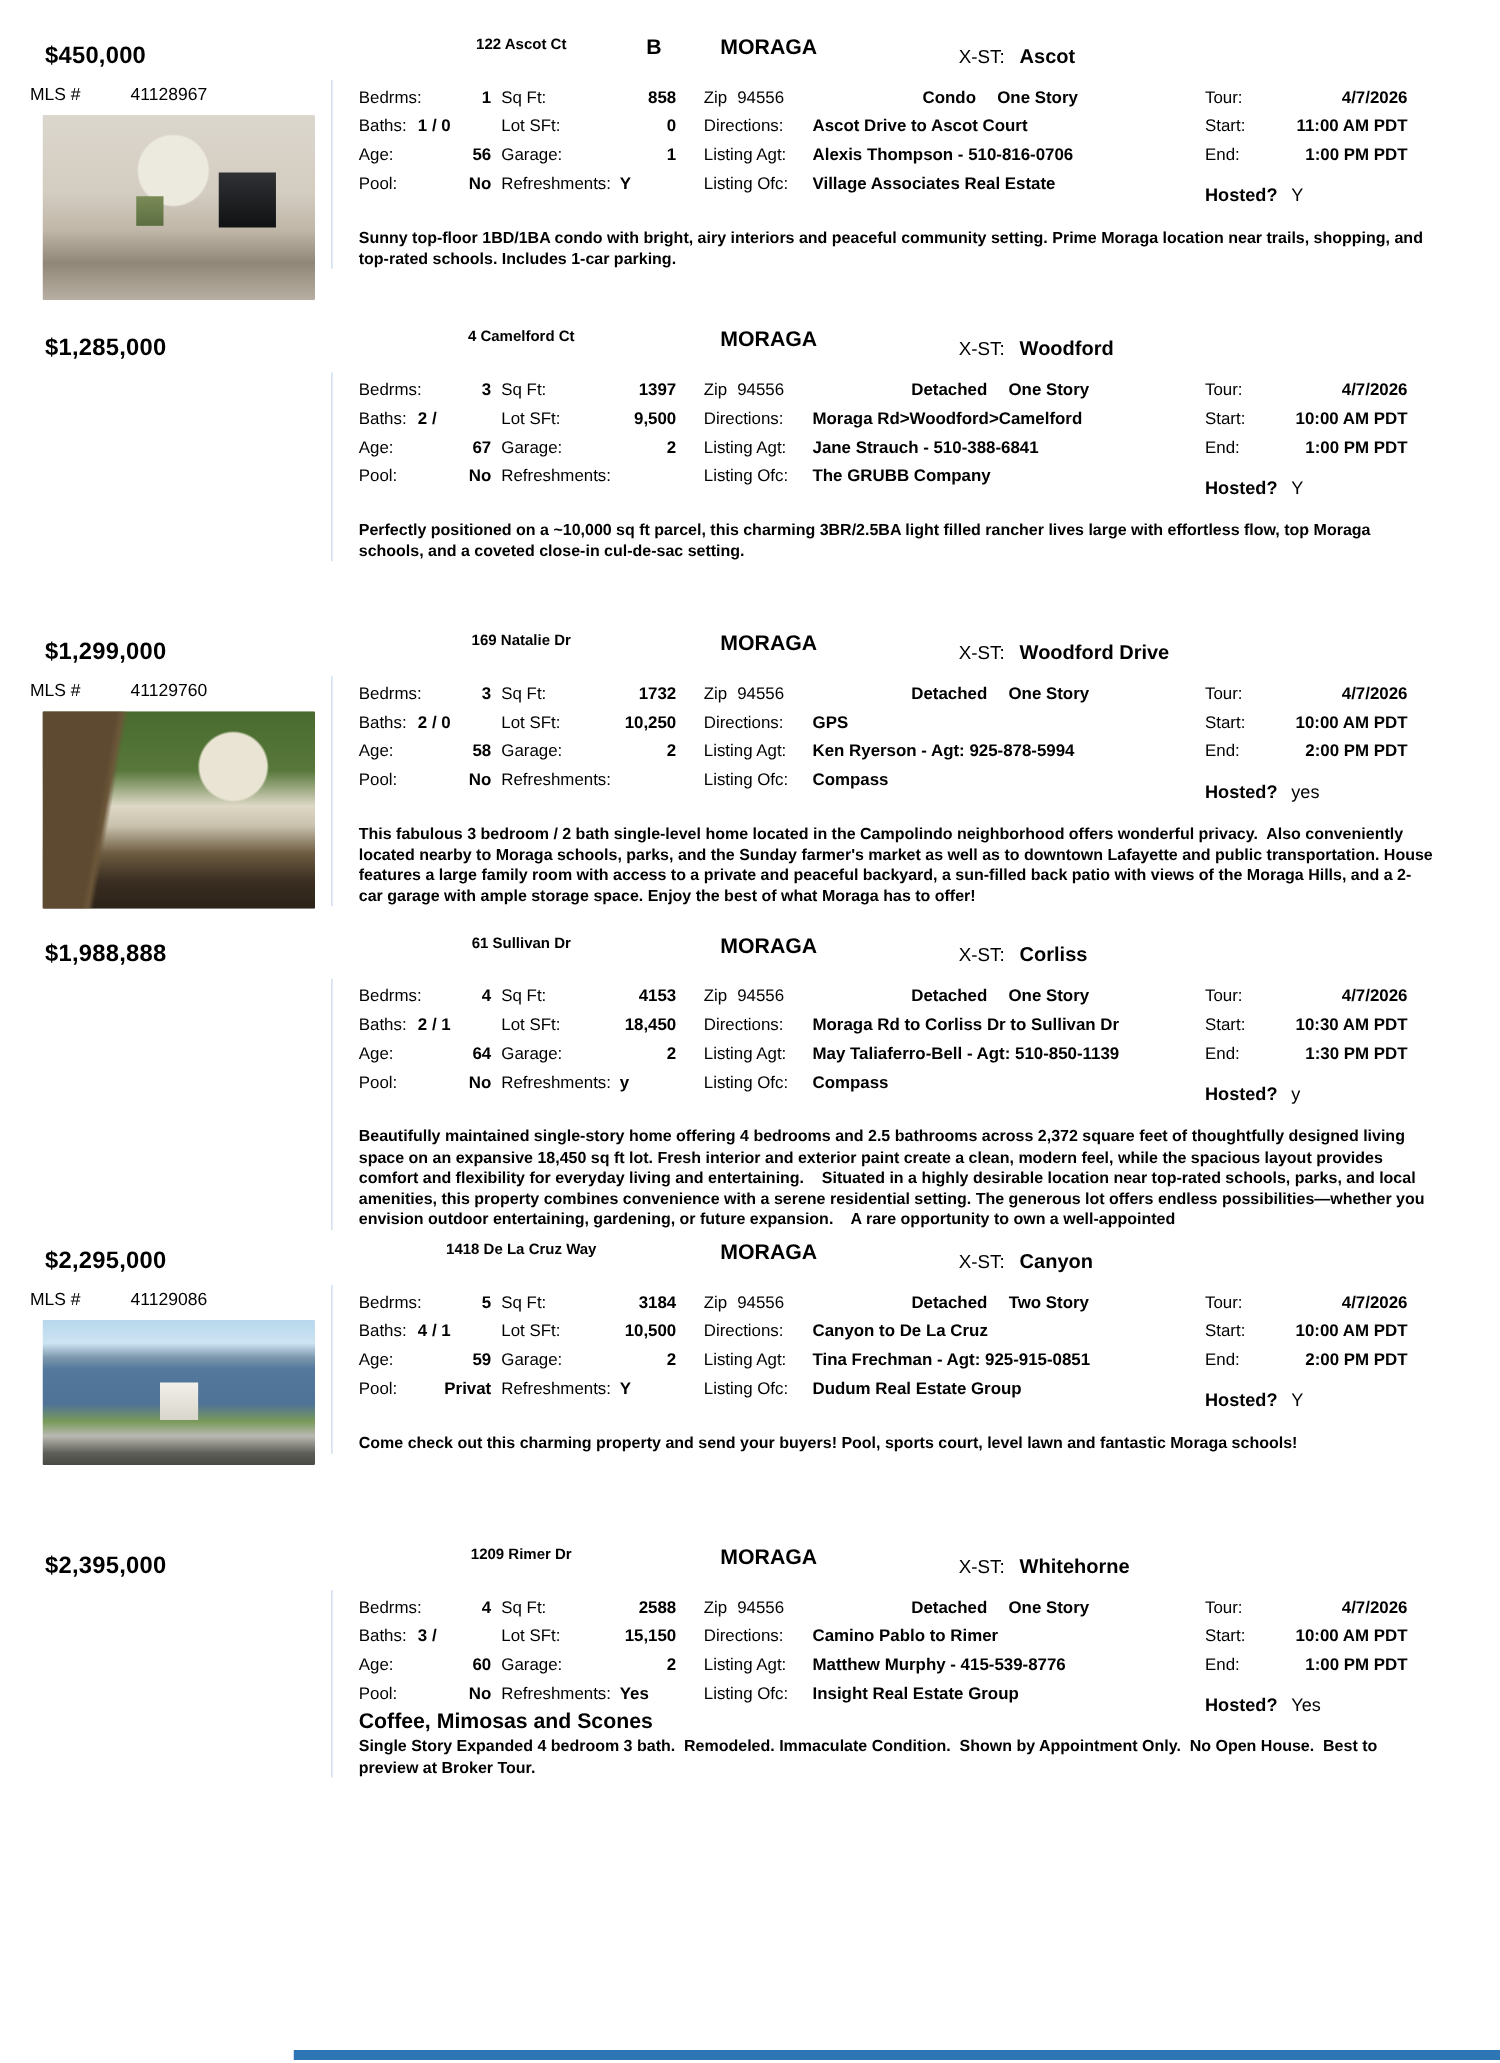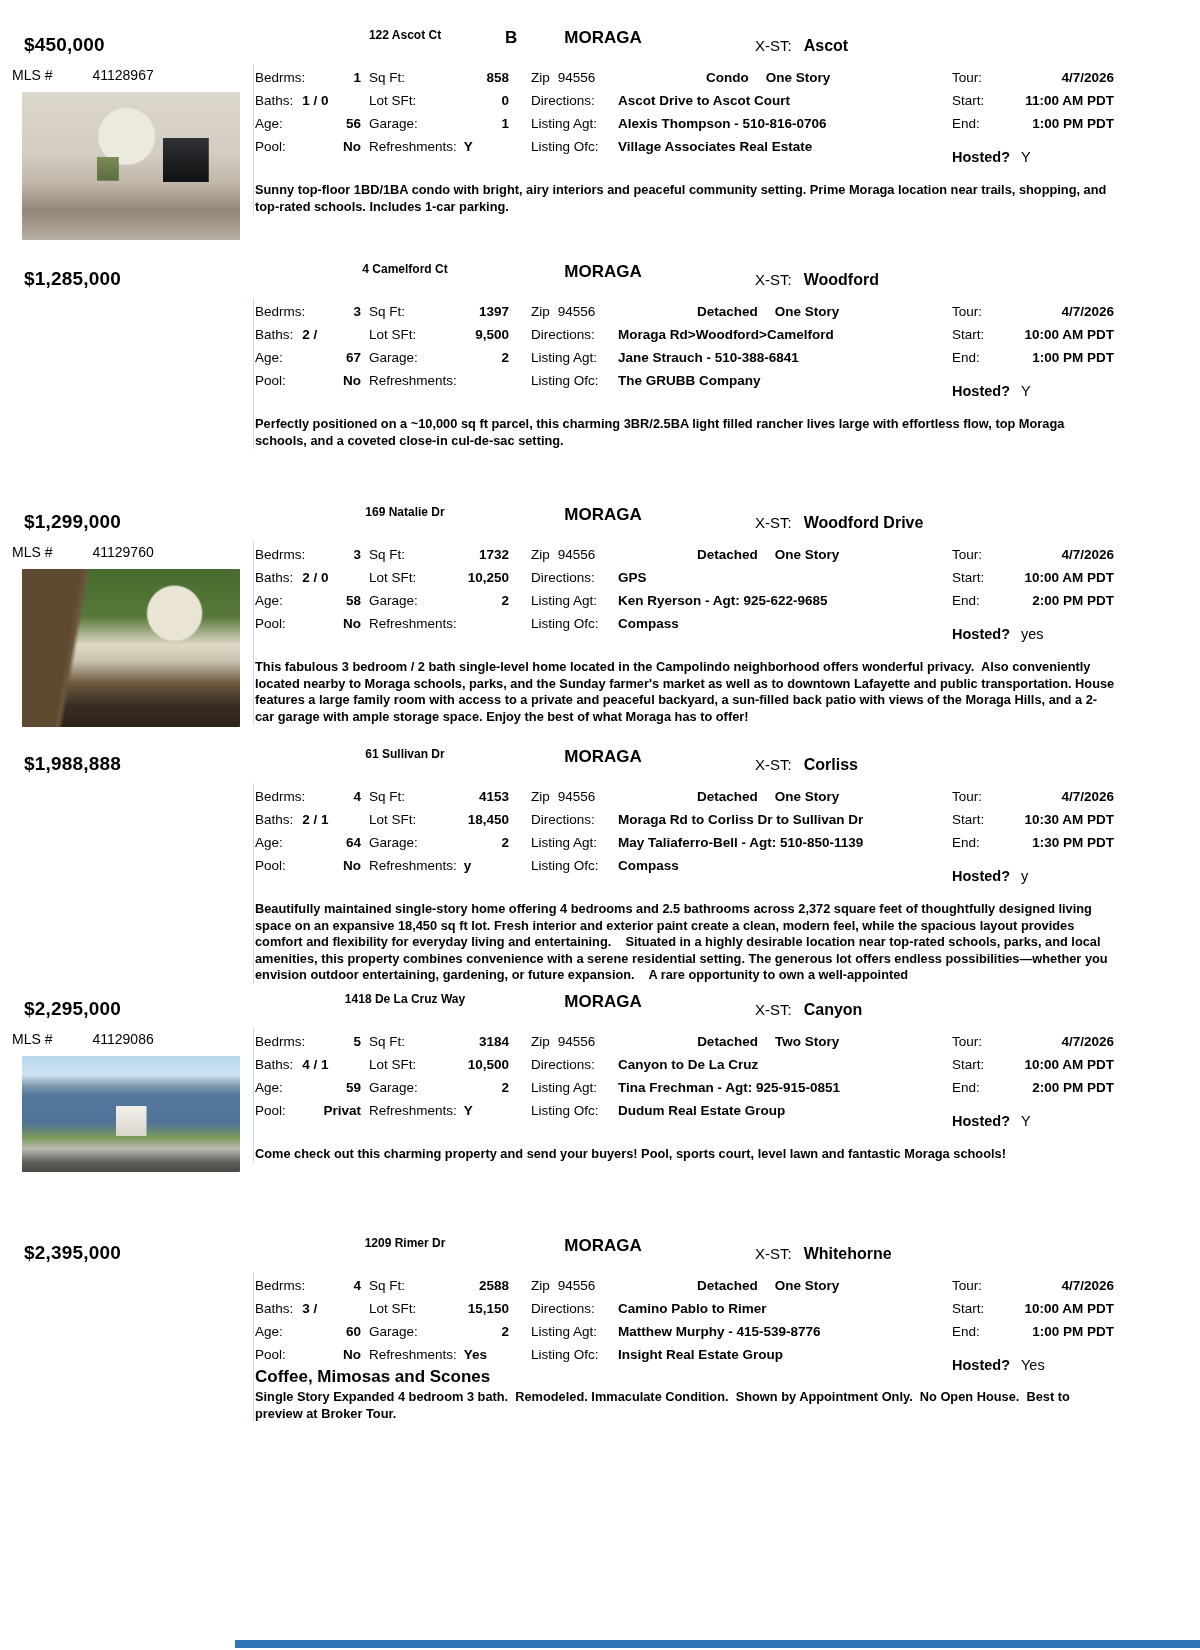--- a/index.html
+++ b/index.html
@@ -1,21 +1,21 @@
 <!DOCTYPE html>
 <html><head>
 <meta charset="utf-8">
 <style>
   html,body{margin:0;padding:0;}
   body{
     width:1200px;height:1650px;position:relative;background:#ffffff;
     font-family:"Liberation Sans","DejaVu Sans",sans-serif;color:#000;
     overflow:hidden;
   }
-  #listings{position:absolute;inset:0;}
+  #listings{position:absolute;inset:0;margin-left:12px;}
   .listing{position:absolute;left:0;width:1200px;}
   .listing:nth-of-type(1){top:28px;}
   .listing:nth-of-type(2){top:262px;}
   .listing:nth-of-type(3){top:505px;}
   .listing:nth-of-type(4){top:747px;}
   .listing:nth-of-type(5){top:992px;}
   .listing:nth-of-type(6){top:1236px;}
 
   .row1{position:relative;height:36px;}
   .price{position:absolute;left:24px;top:6px;font-size:19px;font-weight:bold;letter-spacing:0.2px;}
@@ -50,21 +50,21 @@
   .photo-5{height:116px;background:
     linear-gradient(#f2f0e9,#d8d5cb) no-repeat 50% 58%/14% 26%,
     linear-gradient(180deg,#b8d8ee 0%,#cde4f2 16%,#7c97ad 26%,#53789c 34%,#4f7396 58%,#7a9a5a 70%,#b9b9b2 80%,#5e5e58 92%,#494944 100%);}
   .photo-6{height:214px;background:
     linear-gradient(#d3d0c6,#b9b6ac) no-repeat 52% 100%/20% 46%,
     radial-gradient(circle at 12% 22%,#8a4a3a 0 14%,rgba(0,0,0,0) 15%),
     radial-gradient(circle at 80% 18%,#4a6b33 0 18%,rgba(0,0,0,0) 19%),
     linear-gradient(180deg,#6f9a55 0%,#4e7a3c 20%,#d8c268 36%,#c9b458 48%,#6f9a4e 60%,#7fae67 70%,#5d8a43 100%);}
 
   .details{position:relative;margin-left:253px;margin-top:0;width:866px;
-    border-left:1px solid #c9d8ec;padding-left:1px;padding-top:2px;}
+    border-left:1px solid #c9d8ec;padding-left:21px;padding-top:2px;}
   .drow{display:flex;height:23px;line-height:23px;font-size:13.5px;white-space:nowrap;}
   .lbl{font-weight:normal;}
   .val{font-weight:bold;}
   .cA{width:106px;display:flex;justify-content:space-between;}
   .cA.start{justify-content:flex-start;gap:9px;}
   .cB{width:140px;margin-left:8px;display:flex;justify-content:space-between;}
   .cB.start{justify-content:flex-start;gap:7px;}
   .cC{width:410px;margin-left:22px;display:flex;}
   .cC .lbl{width:87px;flex:none;}
   .cC.ziprow .lbl{width:auto;}
@@ -331,21 +331,21 @@
       <div class="cA">
         <span class="lbl">Age:</span>
             <span class="val">58</span>
       </div>
       <div class="cB">
         <span class="lbl">Garage:</span>
             <span class="val">2</span>
       </div>
       <div class="cC">
         <span class="lbl">Listing Agt:</span>
-            <span class="val">Ken Ryerson - Agt: 925-622-9685</span>
+            <span class="val">Ken Ryerson - Agt: 925-878-5994</span>
       </div>
     </div>
     <div class="drow">
       <div class="cA">
         <span class="lbl">Pool:</span>
             <span class="val">No</span>
       </div>
       <div class="cB start">
         <span class="lbl">Refreshments:</span>
             <span class="val"></span>

